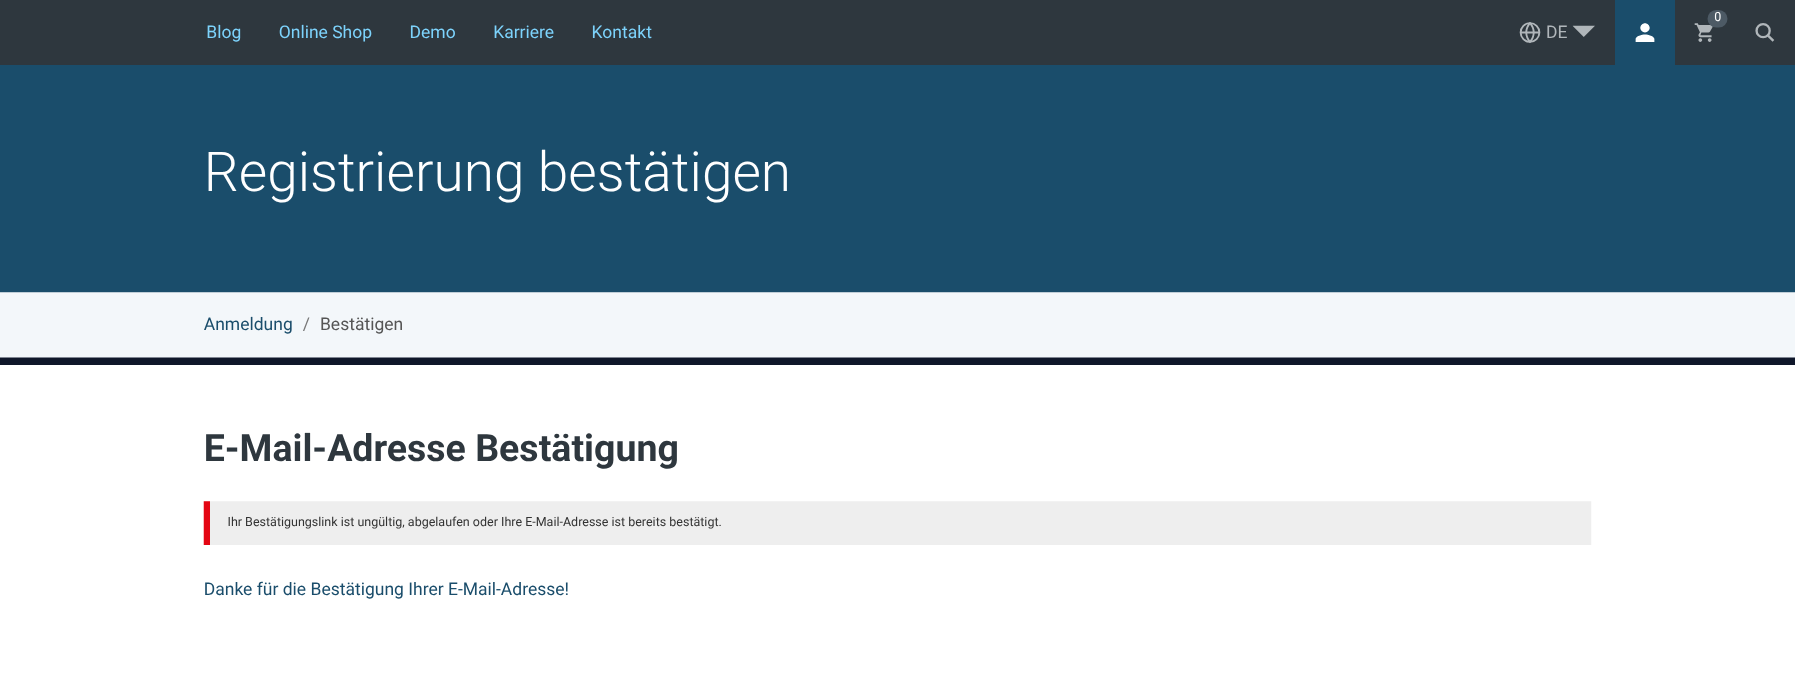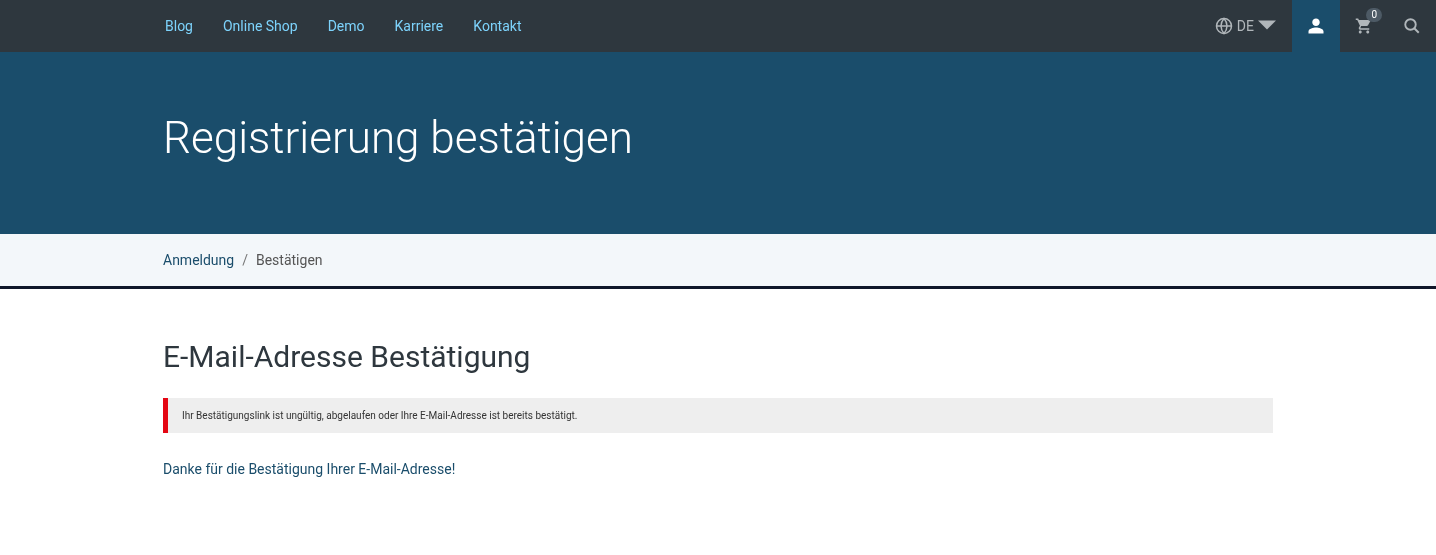--- a/index.html
+++ b/index.html
@@ -101,21 +101,21 @@
     }
     .page-title {
       color: #fff;
       font-size: 44px;
       font-weight: 300;
       padding-left: 0;
     }
     .breadcrumb-bar {
       background: #f3f7fa;
       padding: 18px 0;
-      border-bottom: 3px solid #0f172a;
+      border-bottom: 6px solid #0f172a;
     }
     .breadcrumb {
       display: flex;
       align-items: center;
       gap: 8px;
       font-size: 14px;
     }
     .breadcrumb-link {
       color: #1a4d6b;
       cursor: pointer;
@@ -124,21 +124,21 @@
       color: #777;
     }
     .breadcrumb-current {
       color: #555;
     }
     .content {
       padding: 50px 0;
     }
     .content-heading {
       font-size: 30px;
-      font-weight: 400;
+      font-weight: 700;
       color: #2e373e;
       margin-bottom: 24px;
     }
     .alert-box {
       background: #eeeeee;
       border-left: 5px solid #e40613;
       padding: 12px 14px;
       font-size: 10px;
       color: #333;
       margin-bottom: 28px;

